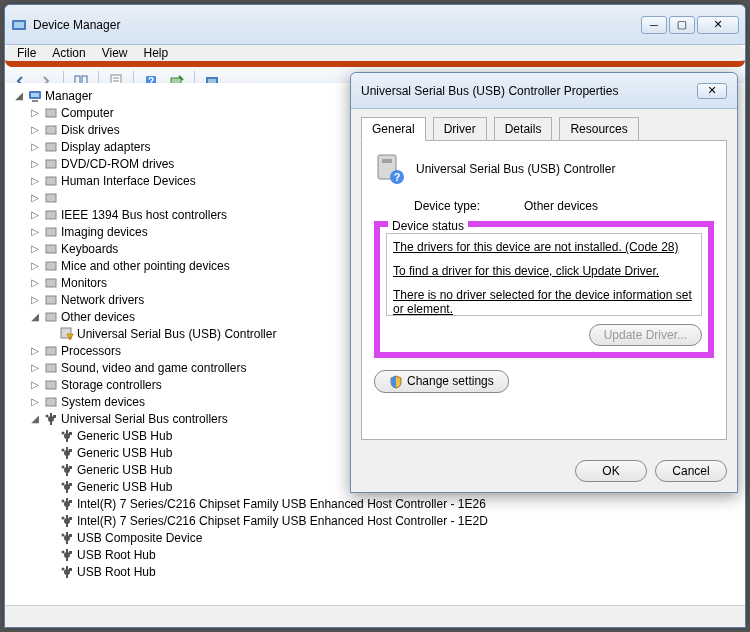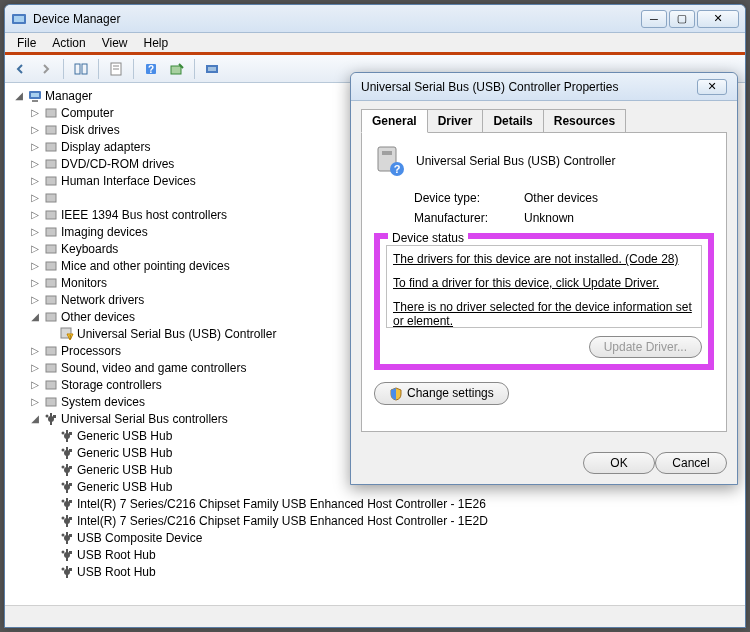--- a/index.html
+++ b/index.html
@@ -1,62 +1,62 @@
 <!DOCTYPE html>
 <html><head>
 <meta charset="utf-8">
 <style>
 * { box-sizing: border-box; margin: 0; padding: 0; }
 body { font-family: "Segoe UI", Tahoma, sans-serif; font-size: 12px; background: #555; width: 750px; height: 632px; position: relative; overflow: hidden; }
 
 .window { position: absolute; left: 4px; top: 4px; width: 742px; height: 624px; background: #fff; border: 1px solid #5a7ea6; border-radius: 6px 6px 0 0; box-shadow: 0 0 8px rgba(0,0,0,.3); }
-.titlebar { height: 28px; background: linear-gradient(#e8eff7, #d5e3f3); border-radius: 6px 6px 0 0; display: flex; align-items: center; padding: 0 6px; border-bottom: 1px solid #a8bdd4; }
+.titlebar { height: 40px; background: linear-gradient(#e8eff7, #d5e3f3); border-radius: 6px 6px 0 0; display: flex; align-items: center; padding: 0 6px; border-bottom: 1px solid #a8bdd4; }
 .titlebar-icon { width: 16px; height: 16px; margin-right: 6px; }
 .titlebar-title { font-size: 12px; color: #000; flex: 1; }
 .win-btns { display: flex; gap: 2px; }
 .win-btn { width: 26px; height: 18px; border: 1px solid #8ba6c4; background: linear-gradient(#f5f9fd,#d9e6f3); border-radius: 3px; display: flex; align-items: center; justify-content: center; font-size: 11px; cursor: pointer; }
 .win-btn.close { width: 42px; }
 
-.menubar { height: 22px; background: #f0f0f0; display: flex; align-items: center; padding: 0 4px; border-bottom: 3px solid #c2410c; }
+.menubar { height: 22px; background: #f0f0f0; display: flex; align-items: center; padding: 0 4px; border-bottom: 6px solid #c2410c; border-radius: 7px; }
 .menubar span { padding: 2px 8px; cursor: pointer; }
 
 .toolbar { height: 28px; background: linear-gradient(#f8fafd,#e6edf5); border-bottom: 1px solid #b8c8d8; display: flex; align-items: center; padding: 0 4px; gap: 4px; }
 .tb-btn { width: 22px; height: 22px; border: 1px solid transparent; display: flex; align-items: center; justify-content: center; cursor: pointer; border-radius: 2px; }
 .tb-sep { width: 1px; height: 20px; background: #b8c8d8; margin: 0 2px; }
 
 .content { position: absolute; top: 78px; left: 0; right: 0; bottom: 22px; background: #fff; }
 .tree { padding: 4px 8px; font-size: 12px; color: #000; }
 .tree-node { display: flex; align-items: center; height: 17px; cursor: pointer; white-space: nowrap; }
 .exp { width: 12px; display: inline-flex; justify-content: center; font-size: 10px; color: #666; }
 .ico { width: 16px; height: 16px; margin: 0 2px; display: inline-flex; align-items: center; justify-content: center; }
 .indent1 { padding-left: 16px; } .indent2 { padding-left: 32px; }
 
 .statusbar { position: absolute; bottom: 0; left: 0; right: 0; height: 22px; background: #f0f0f0; border-top: 1px solid #d0d0d0; }
 
 .dialog { position: absolute; left: 350px; top: 72px; width: 388px; background: #f0f0f0; border: 1px solid #6a8ab0; border-radius: 6px 6px 0 0; box-shadow: 0 4px 16px rgba(0,0,0,.4); }
-.dlg-title { height: 28px; background: linear-gradient(#eaf1f9,#d5e3f3); border-radius: 6px 6px 0 0; display: flex; align-items: center; padding: 0 10px; border-bottom: 1px solid #a8bdd4; }
+.dlg-title { height: 36px; background: linear-gradient(#eaf1f9,#d5e3f3); border-radius: 6px 6px 0 0; display: flex; align-items: center; padding: 0 10px; border-bottom: 1px solid #a8bdd4; }
 .dlg-title span { flex: 1; font-size: 12px; }
 .dlg-close { width: 30px; height: 16px; border: 1px solid #8ba6c4; background: linear-gradient(#f5f9fd,#d9e6f3); border-radius: 3px; display: flex; align-items: center; justify-content: center; cursor: pointer; font-size: 11px; }
 
-.tabstrip { display: flex; padding: 8px 10px 0; gap: 0; font-weight: bold; }
+.tabstrip { display: flex; padding: 8px 10px 0; gap: 8px; }
 .tab { padding: 4px 10px; border: 1px solid #b0b0b0; background: #f0f0f0; cursor: pointer; font-size: 12px; position: relative; margin-right: -1px; }
 .tab.active { background: #fff; border-bottom-color: #fff; z-index: 2; }
 .tabpanel { margin: 0 10px 10px; padding: 12px; background: #fff; border: 1px solid #b0b0b0; margin-top: -1px; min-height: 300px; }
 
 .dev-header { display: flex; align-items: center; gap: 10px; margin-bottom: 14px; }
 .dev-icon { width: 32px; height: 32px; position: relative; }
 .info-row { display: flex; margin-bottom: 6px; padding-left: 40px; font-size: 12px; }
 .info-label { width: 110px; }
 .fieldset { border: 6px solid #d946ef; padding: 6px; margin-top: 8px; position: relative; text-decoration: underline; }
 .fieldset-legend { position: absolute; top: -8px; left: 8px; background: #fff; padding: 0 4px; font-size: 12px; }
 .status-box { border: 1px solid #c0c0c0; background: #fff; padding: 6px; font-size: 12px; height: 83px; overflow: auto; position: relative; }
 .status-box p { margin-bottom: 10px; }
 .btn { padding: 3px 14px; border: 1px solid #8a8a8a; background: linear-gradient(#f8f8f8,#e5e5e5); border-radius: 11px; cursor: pointer; font-size: 12px; font-family: inherit; }
 .btn:disabled { color: #999; }
-.dlg-buttons { display: flex; justify-content: flex-end; gap: 0; padding: 10px; }
+.dlg-buttons { display: flex; justify-content: flex-end; gap: 8px; padding: 10px; }
 .shield { width: 14px; height: 14px; display: inline-block; vertical-align: middle; margin-right: 4px; }
 
 svg { display: block; }
 </style>
 </head>
 <body>
 
 <div class="window">
   <div class="titlebar">
     <span class="titlebar-icon">
@@ -450,24 +450,20 @@
             <circle cx="23" cy="24" r="7" fill="#4a8de8"></circle>
             <text x="23" y="28" font-size="11" fill="#fff" text-anchor="middle" font-weight="bold">?</text>
           </svg>
       </div>
       <span>Universal Serial Bus (USB) Controller</span>
     </div>
     <div class="info-row">
         <span class="info-label">Device type:</span>
         <span>Other devices</span>
       </div>
-    <div class="info-row">
-        <span class="info-label">Manufacturer:</span>
-        <span>Unknown</span>
-      </div>
     <div class="fieldset">
       <div class="fieldset-legend">Device status</div>
       <div class="status-box">
         <p>The drivers for this device are not installed. (Code 28)</p>
         <p>To find a driver for this device, click Update Driver.</p>
         <p>There is no driver selected for the device information set or element.</p>
       </div>
       <div style="text-align:right;margin-top:8px">
         <button class="btn" disabled="">Update Driver...</button>
       </div>

